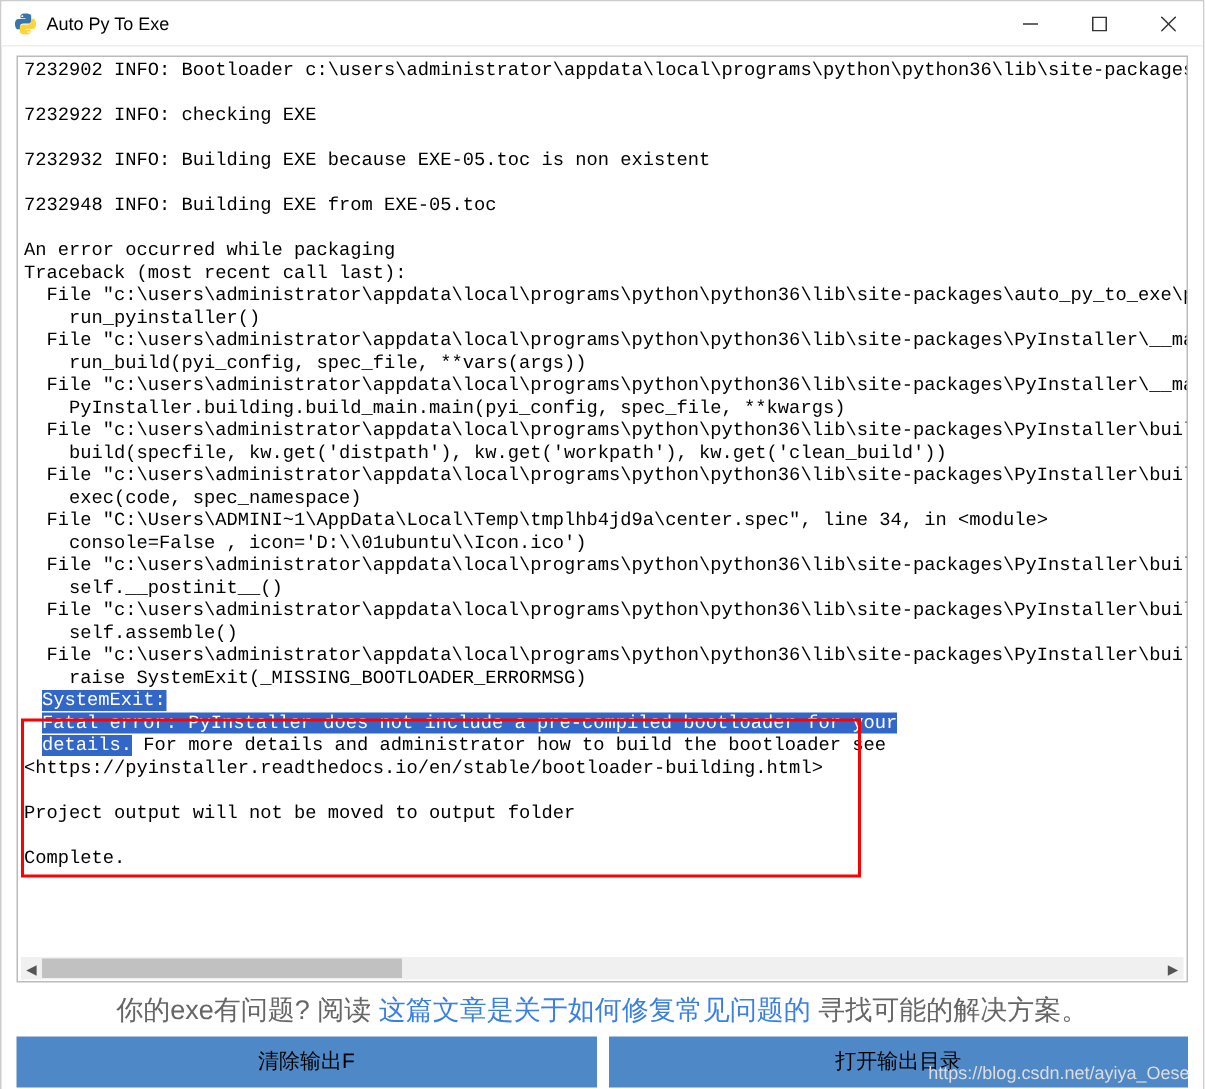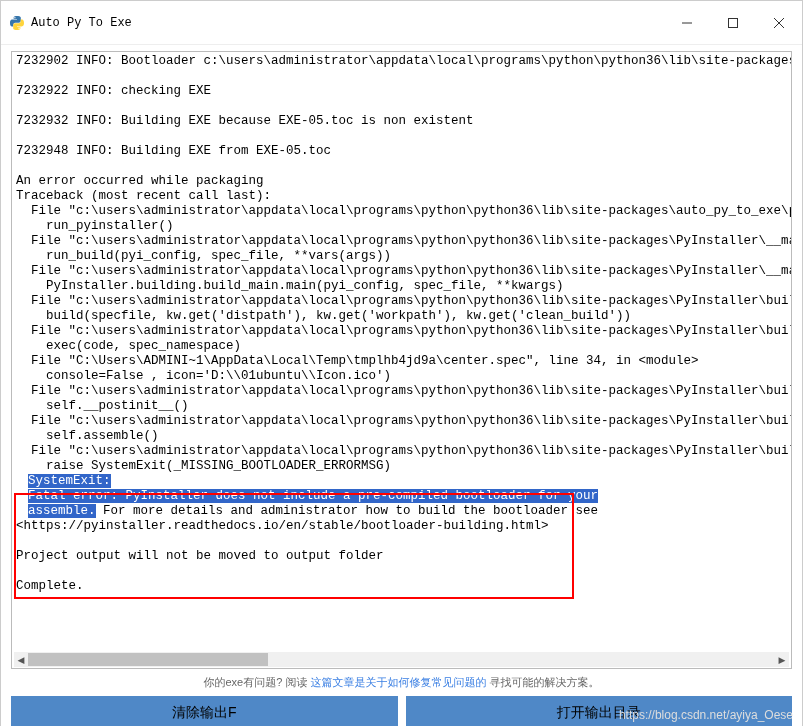--- a/index.html
+++ b/index.html
@@ -10,28 +10,27 @@
   height: 726px;
   overflow: hidden;
   position: relative;
 }
 .window {
   background: #fff;
   border: 1px solid #ccc;
   width: 803px;
 }
 .titlebar {
-  height: 44px;
+  height: 30px;
   display: flex;
   align-items: center;
   justify-content: space-between;
   background: #fff;
   border-bottom: 1px solid #eee;
   padding-left: 8px;
-  font-family: Liberation Mono, monospace;
 }
 .titlebar-left { display: flex; align-items: center; gap: 6px; font-size: 12px; }
 .titlebar-icon { width: 16px; height: 16px; }
 .titlebar-controls { display: flex; }
 .titlebar-btn {
   width: 46px; height: 30px;
   display: flex; align-items: center; justify-content: center;
   font-size: 10px;
   color: #333;
 }
@@ -82,21 +81,21 @@
   width: 14px; height: 14px;
   font-size: 9px;
   color: #555;
   display:flex;align-items:center;justify-content:center;
   position:absolute;
 }
 .scroll-arrow.left{left:0}
 .scroll-arrow.right{right:0}
 .help-line {
   text-align: center;
-  font-size: 11px;
+  font-size: 18px;
   color: #666;
   padding: 2px 0 6px 0;
 }
 .help-line a { color: #3a7fe3; text-decoration: none; }
 .button-row {
   display: flex;
   gap: 8px;
   padding: 0 10px 6px 10px;
 }
 .big-btn {
@@ -173,21 +172,21 @@
   File "C:\Users\ADMINI~1\AppData\Local\Temp\tmplhb4jd9a\center.spec", line 34, in &lt;module&gt;
     console=False , icon='D:\\01ubuntu\\Icon.ico')
   File "c:\users\administrator\appdata\local\programs\python\python36\lib\site-packages\PyInstaller\building\ap
     self.__postinit__()
   File "c:\users\administrator\appdata\local\programs\python\python36\lib\site-packages\PyInstaller\building\da
     self.assemble()
   File "c:\users\administrator\appdata\local\programs\python\python36\lib\site-packages\PyInstaller\building\ap
     raise SystemExit(_MISSING_BOOTLOADER_ERRORMSG)</span>
 <span class="selected">SystemExit:</span>
 <span class="selected">Fatal error: PyInstaller does not include a pre-compiled bootloader for your</span>
-<span class="selected">assemble.</span><span> For more details and administrator how to build the bootloader see</span>
+<span class="selected">details.</span><span> For more details and administrator how to build the bootloader see</span>
 <span>&lt;https://pyinstaller.readthedocs.io/en/stable/bootloader-building.html&gt;</span><span>
 
 Project output will not be moved to output folder
 
 Complete.
 </span></div>
 
     <div class="highlight-box"></div>
 
     <div class="scrollbar-h">

